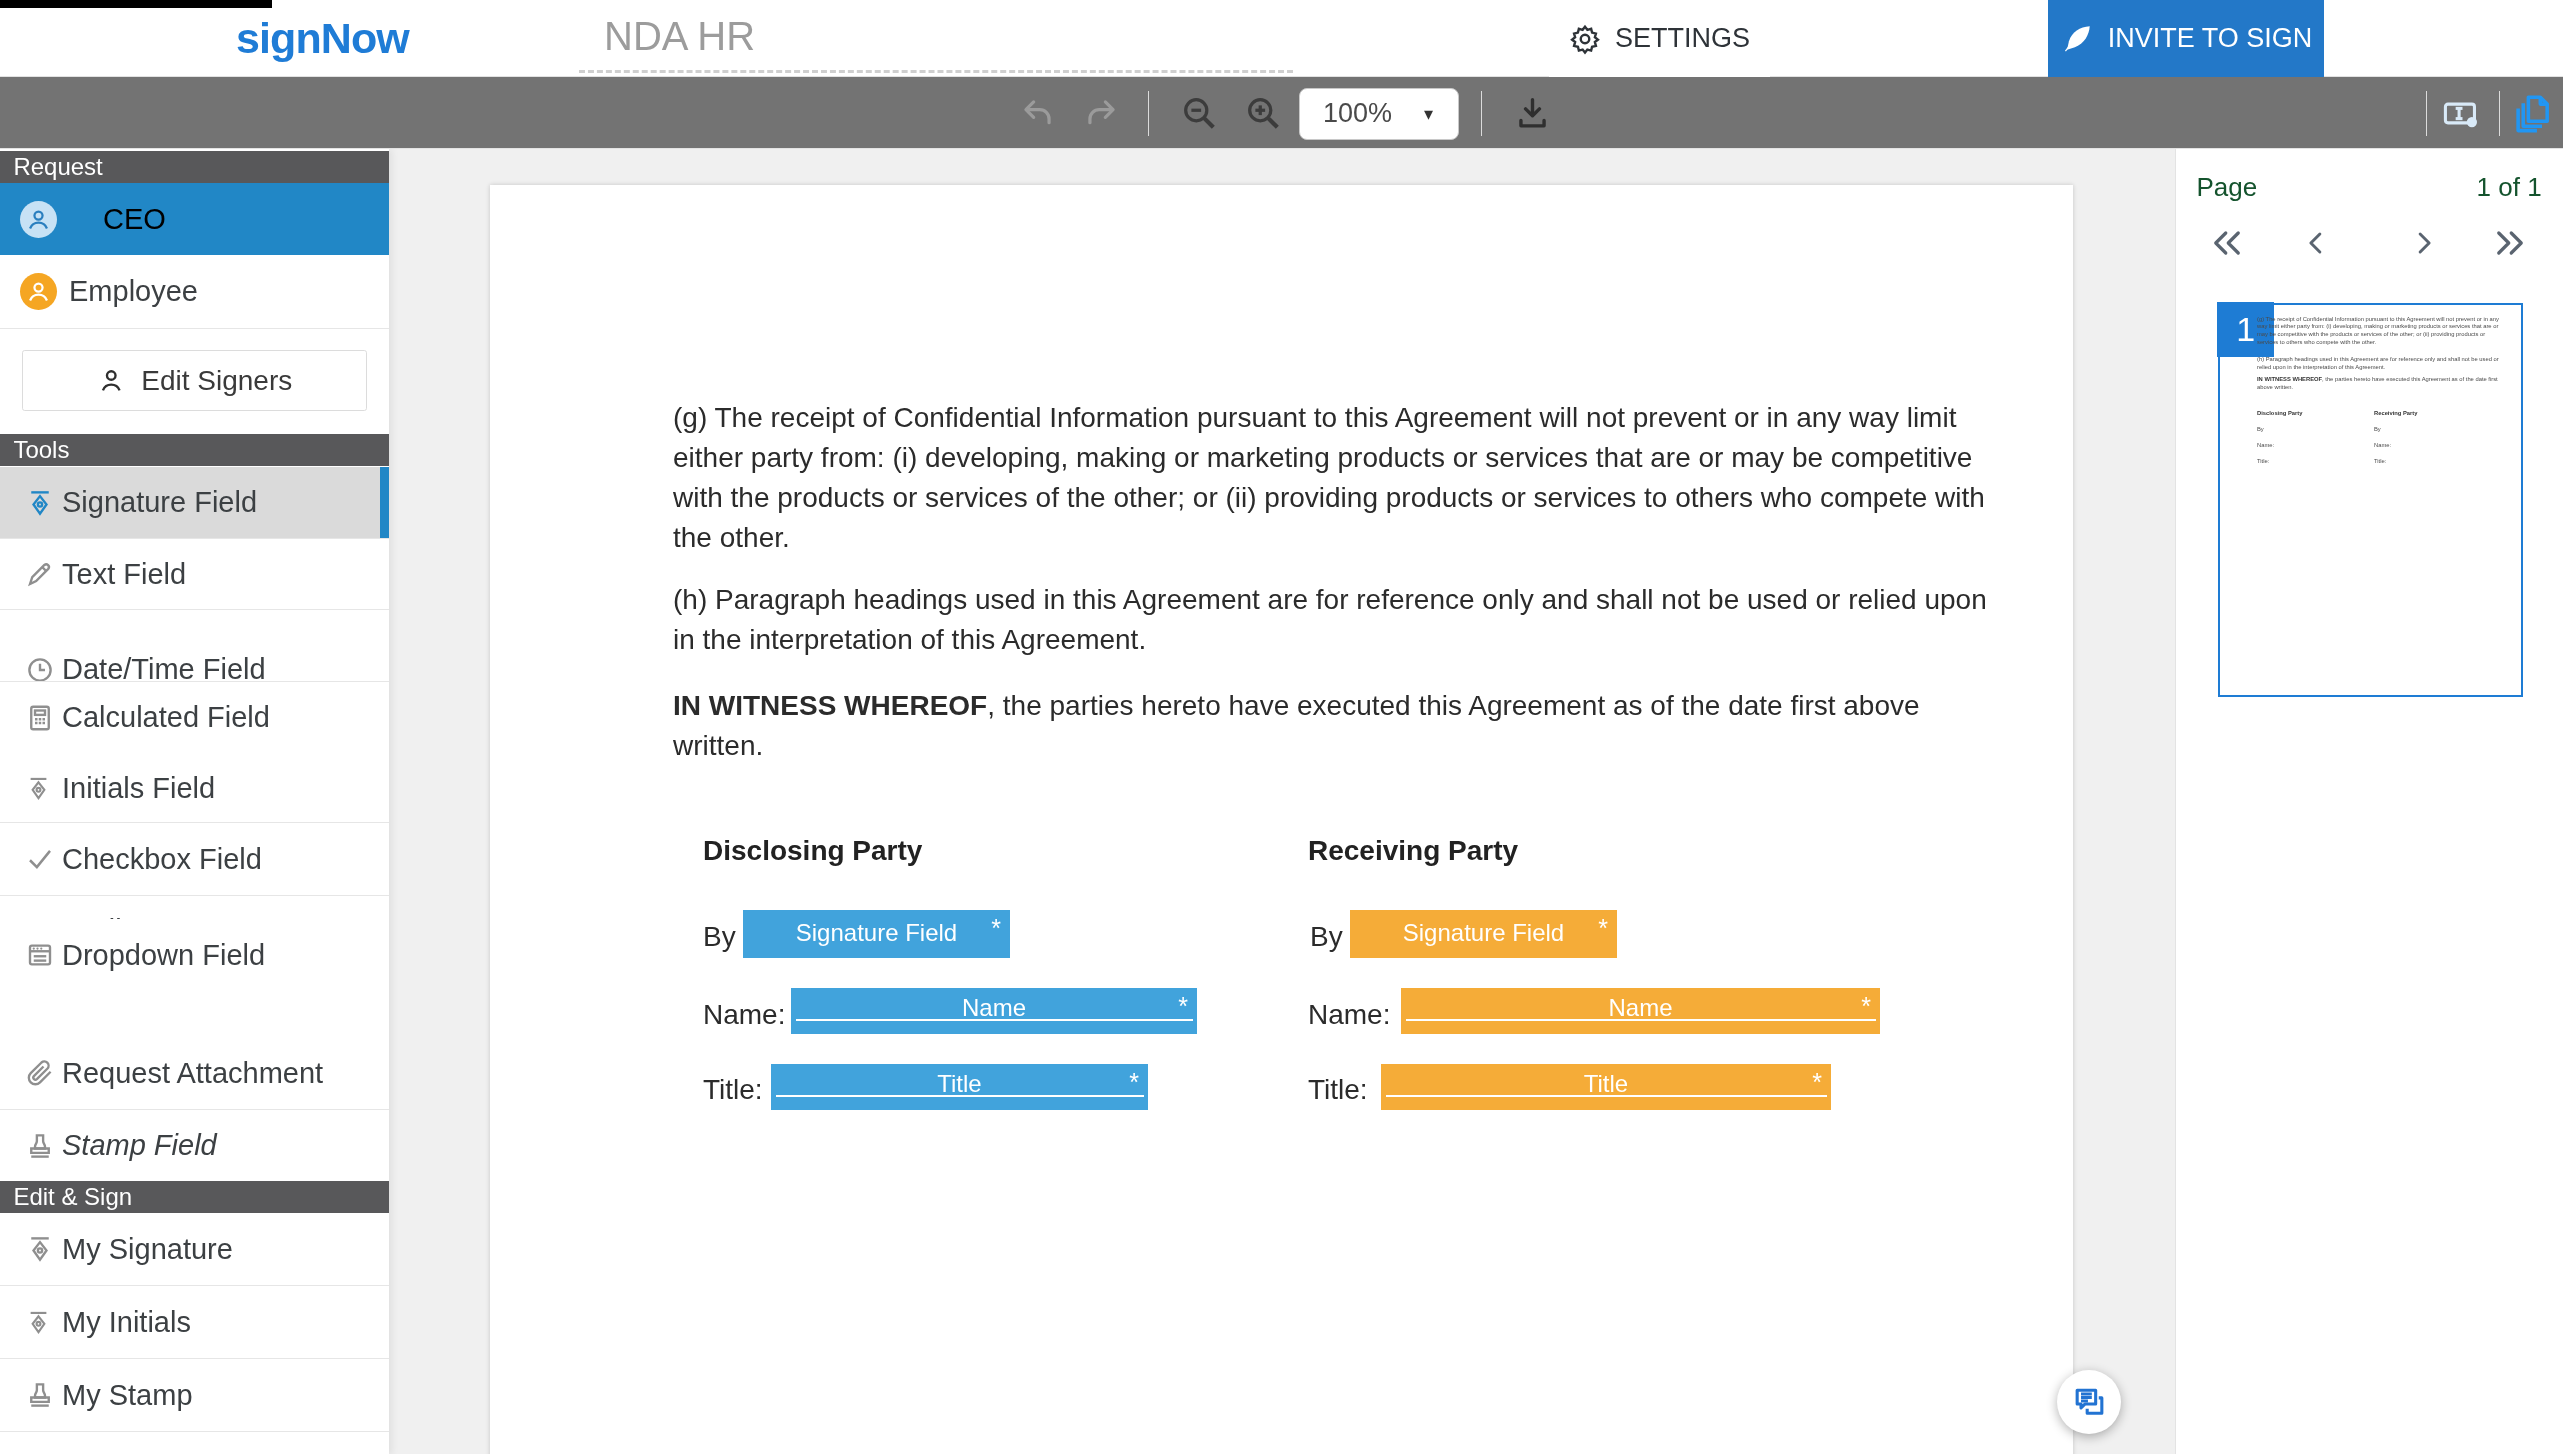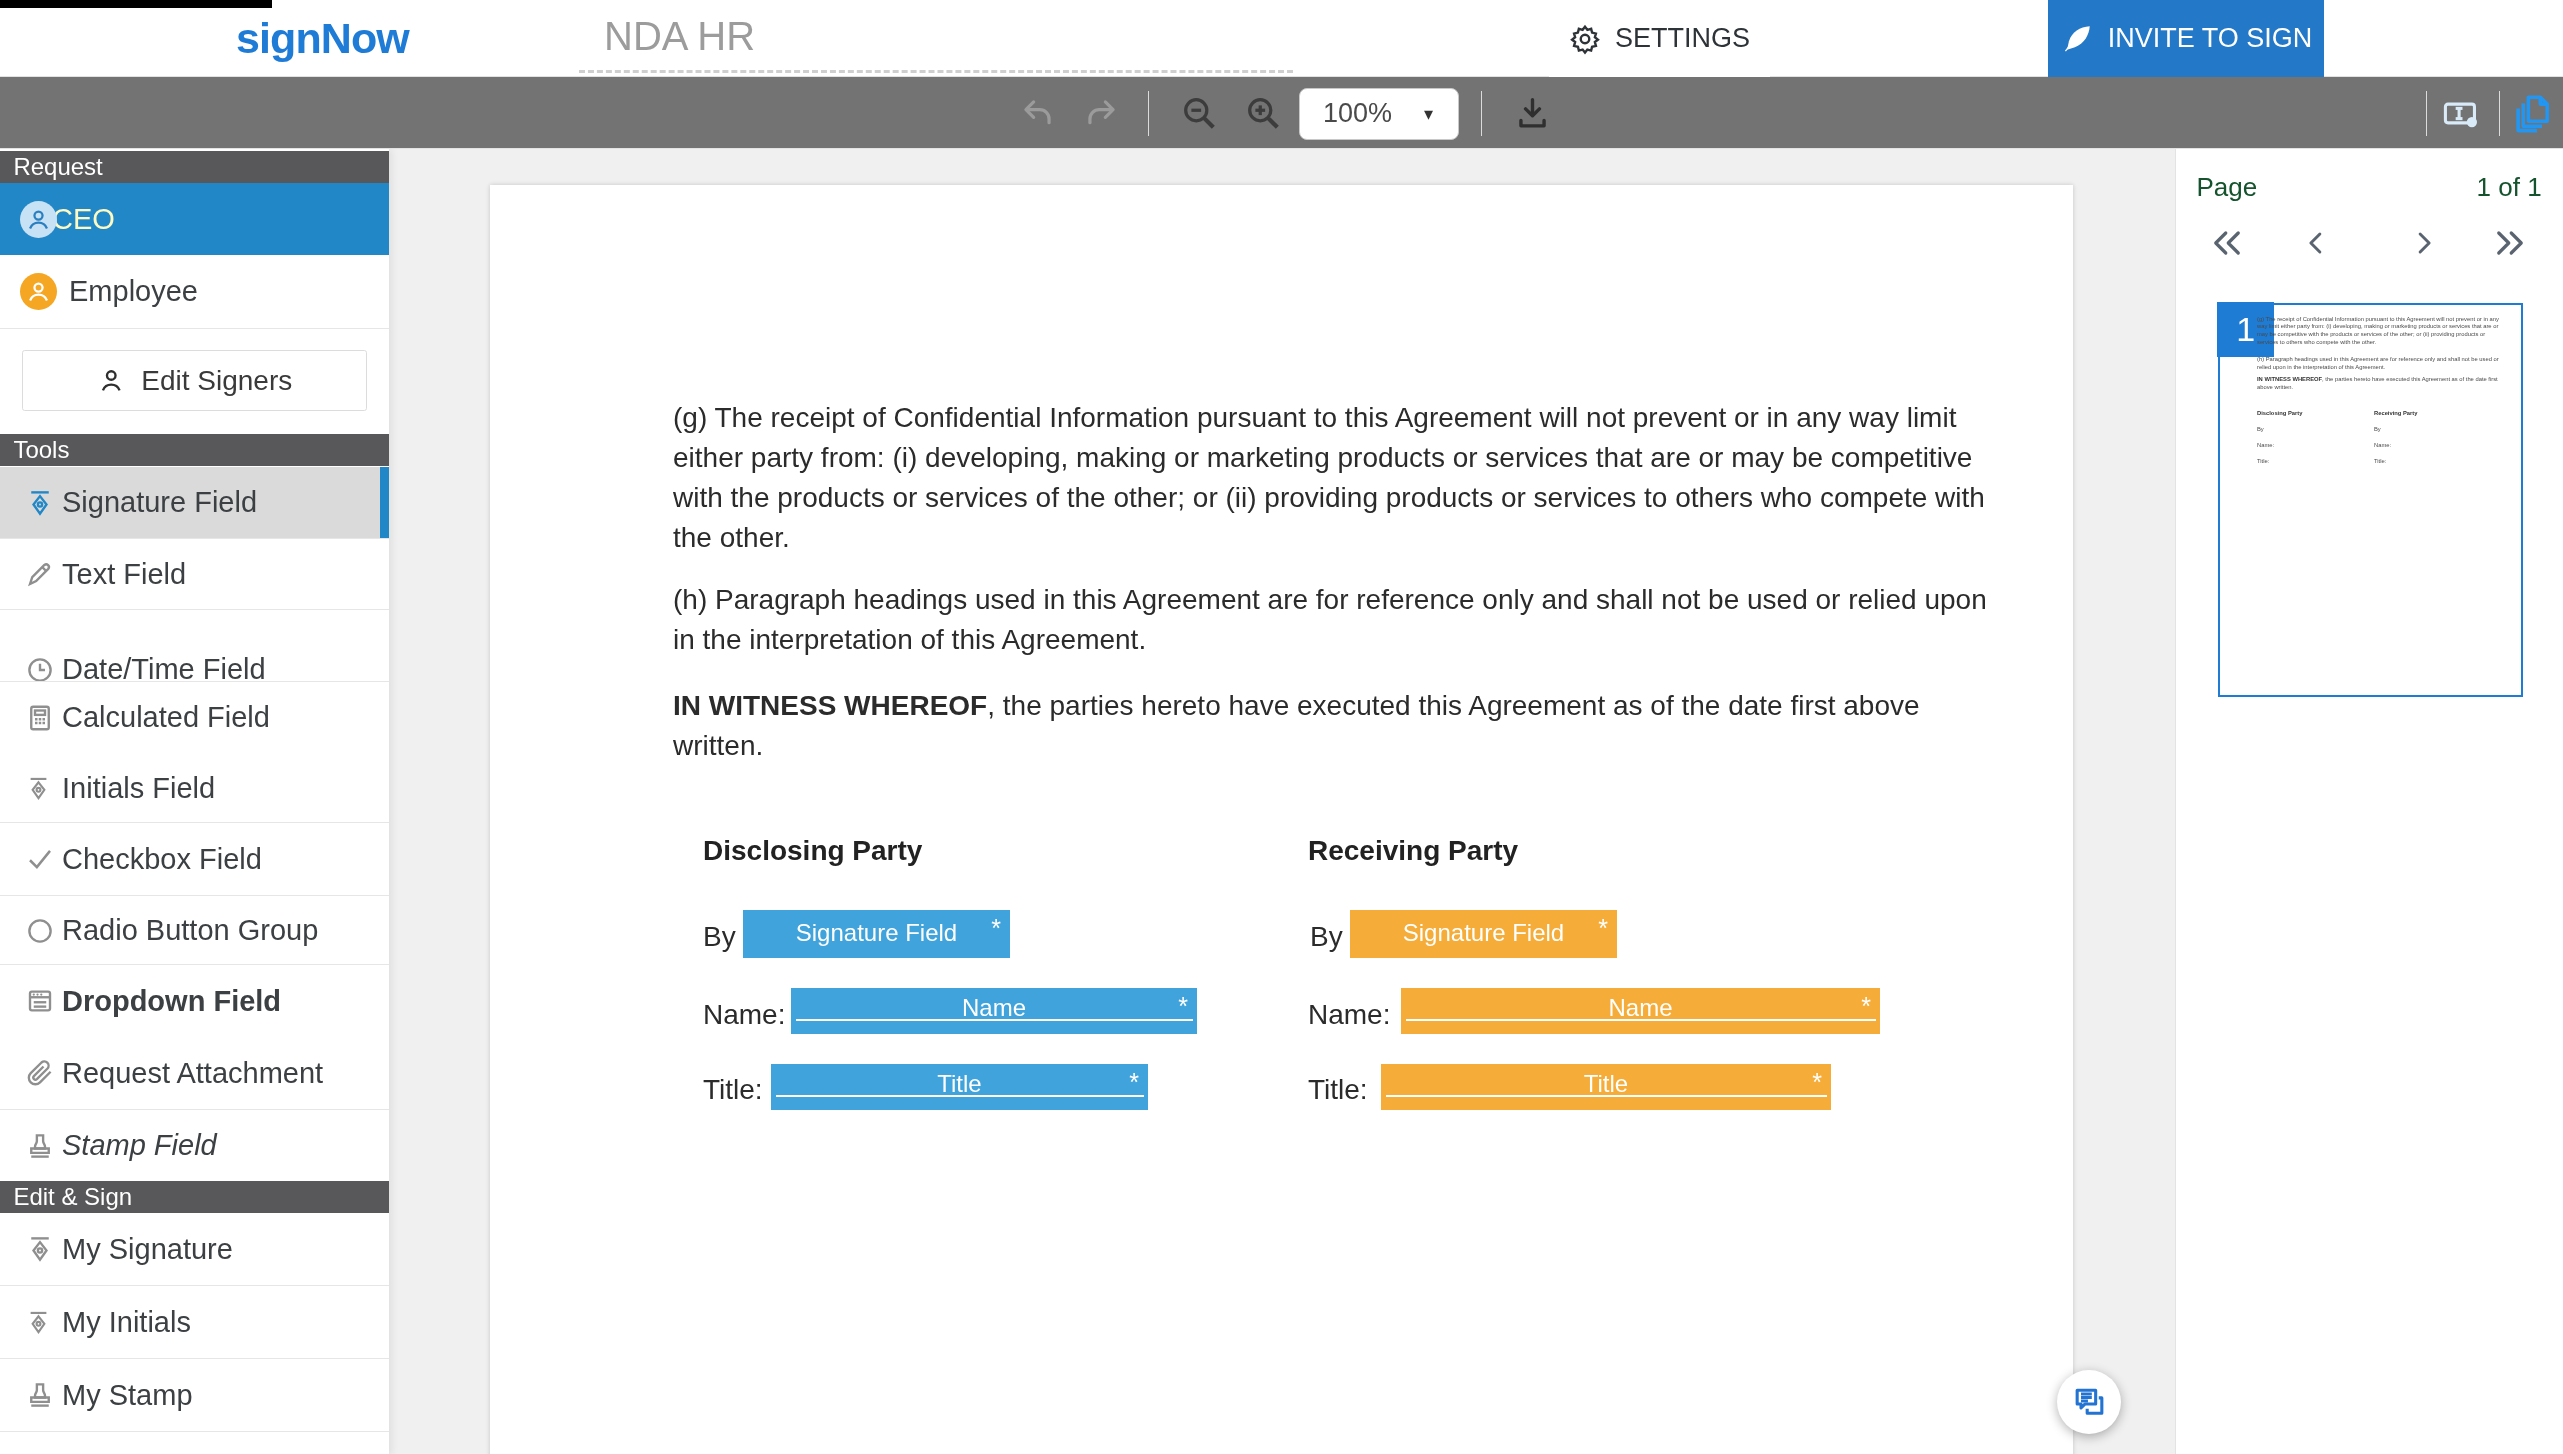--- a/index.html
+++ b/index.html
@@ -39,21 +39,21 @@
              box-shadow:2.7px 0 7.1px rgba(0,0,0,0.07); z-index:30; }
   .band { position:absolute; left:0; width:389px; height:32px; background:#58585A; color:#fff;
           font-size:24px; display:flex; align-items:center; padding-left:13.4px; }
   .srow { position:absolute; left:0; width:389px; display:flex; align-items:center; cursor:pointer; background:#fff; }
   .srow .lbl { font-size:29px; color:#3C4043; margin-left:62px; }
   .srow .ic { position:absolute; left:25px; width:30px; height:30px; display:flex; align-items:center; }
   .divider { position:absolute; left:0; width:389px; height:0.9px; background:#E6E6E6; }
   .avatar { position:absolute; left:19.6px; width:37px; height:37px; border-radius:50%;
             display:flex; align-items:center; justify-content:center; }
   #row-ceo { background:#2187C6; }
-  #row-ceo .lbl { color:#fef9c3; margin-left:52px; }
+  #row-ceo .lbl { color:#000000; margin-left:103px; }
   #row-employee .lbl { margin-left:69px; }
   #btn-edit-signers { position:absolute; left:22px; top:201px; width:345px; height:61px;
       border:1.8px solid #DCDCDC; border-radius:2.7px; background:#fff; display:flex;
       align-items:center; justify-content:center; gap:16px; font-size:28px; color:#3A3A3A; cursor:pointer; }
   .tool-selected { background:#DADADA !important; }
   .tool-selected-bar { position:absolute; right:0; top:0; width:9px; height:100%; background:#2187C6; }
 
   
   #main { left:389px; top:149px; width:1786px; height:1306px; background:#F0F0F0; overflow:hidden; }
   #page { position:absolute; left:101px; top:36px; width:1583px; height:1335px; background:#fff;
@@ -283,21 +283,21 @@
   <div class="divider" style="top:746px;"></div>
   <div class="srow" style="top:747px;height:69px;">
     <span class="ic">
       <svg width="30" height="30" viewBox="0 0 24 24" fill="none" stroke="#8F8F8F" stroke-width="1.9">
         <circle cx="12" cy="12" r="8.5"></circle>
       </svg>
     </span>
     <span class="lbl">Radio Button Group</span>
   </div>
   <div class="divider" style="top:815px;"></div>
-  <div class="srow" style="top:816px;height:72px;font-weight:bold;">
+  <div class="srow" style="top:770px;height:72px;">
     <span class="ic">
       <svg width="30" height="30" viewBox="0 0 24 24" fill="none" stroke="#8F8F8F" stroke-width="1.9">
         <rect x="4" y="4.5" width="16" height="15" rx="1.5"></rect>
           <path d="M4 9 H20"></path>
         <g fill="#8F8F8F" stroke="none">
             <circle cx="7" cy="6.8" r=".9"></circle>
             <circle cx="10" cy="6.8" r=".9"></circle>
             <circle cx="13" cy="6.8" r=".9"></circle>
           </g>
         <path d="M7 13 H17"></path>

